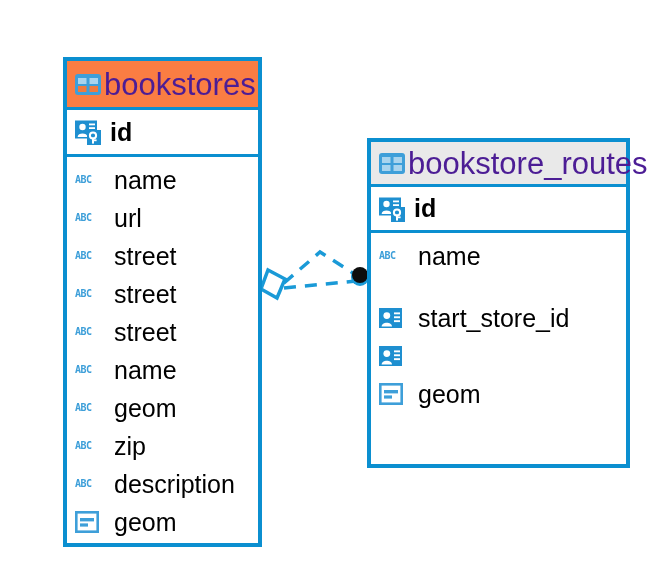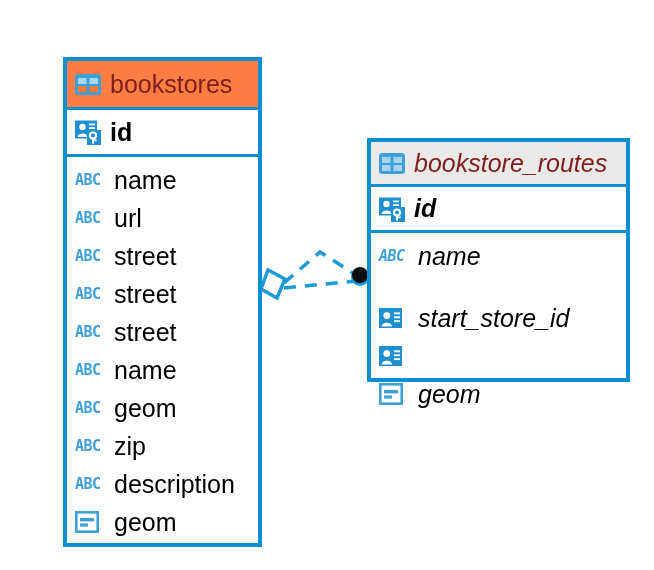--- a/index.html
+++ b/index.html
@@ -25,25 +25,25 @@
     position: absolute;
     box-sizing: border-box;
     border: 4px solid #0b8fd0;
     background: #ffffff;
   }
 
   .entity-header {
     box-sizing: border-box;
     display: flex;
     align-items: center;
-    gap: 9px;
+    gap: 3px;
     padding: 0 8px;
     border-bottom: 3px solid #0b8fd0;
-    font-size: 25px;
-    color: #7f1d1d;
+    font-size: 31px;
+    color: #4c1d95;
     white-space: nowrap;
   }
   .entity-header.accent { background: #fa7d43; }
   .entity-header.plain  { background: #e9e9e9; }
 
   .entity-pk {
     box-sizing: border-box;
     display: flex;
     align-items: center;
     gap: 9px;
@@ -75,21 +75,21 @@
     flex: 0 0 auto;
     display: inline-block;
     line-height: 0;
   }
   .icon svg { display: block; }
 
   
   .abc-icon {
     flex: 0 0 auto;
     font-family: "DejaVu Sans Mono", monospace;
-    font-size: 15px;
+    font-size: 10px;
     font-weight: bold;
     letter-spacing: -0.5px;
     color: #3e9fd9;
     line-height: 1;
     width: 30px;
   }
 
   
   #connector {
     position: absolute;
@@ -197,21 +197,21 @@
             <rect x="1.3" y="1.3" width="21.4" height="19.4" fill="none" stroke="#3e9fd9" stroke-width="2.6"></rect>
             <rect x="5" y="7" width="14" height="3.4" fill="#3e9fd9"></rect>
             <rect x="5" y="12.4" width="8" height="3.2" fill="#3e9fd9"></rect>
           </svg>
         </span>
         <span class="field-label">geom</span>
       </div>
     </div>
   </div>
 
-  <div class="entity" id="entity-bookstore-routes" style="left:367px; top:138px; width:263px; height:244px;font-style:italic;">
+  <div class="entity" id="entity-bookstore-routes" style="left:367px; top:138px; width:263px; height:330px;">
 
     <div class="entity-header plain" style="height:45px;">
       <span class="icon">
         <svg width="26" height="21" viewBox="0 0 26 21">
           <rect x="0" y="0" width="26" height="21" rx="3" fill="#3e9fd9"></rect>
           <rect x="3" y="4" width="8.5" height="6" fill="#a8d4ee"></rect>
           <rect x="14.5" y="4" width="8.5" height="6" fill="#a8d4ee"></rect>
           <rect x="3" y="12" width="8.5" height="6" fill="#a8d4ee"></rect>
           <rect x="14.5" y="12" width="8.5" height="6" fill="#a8d4ee"></rect>
         </svg>

